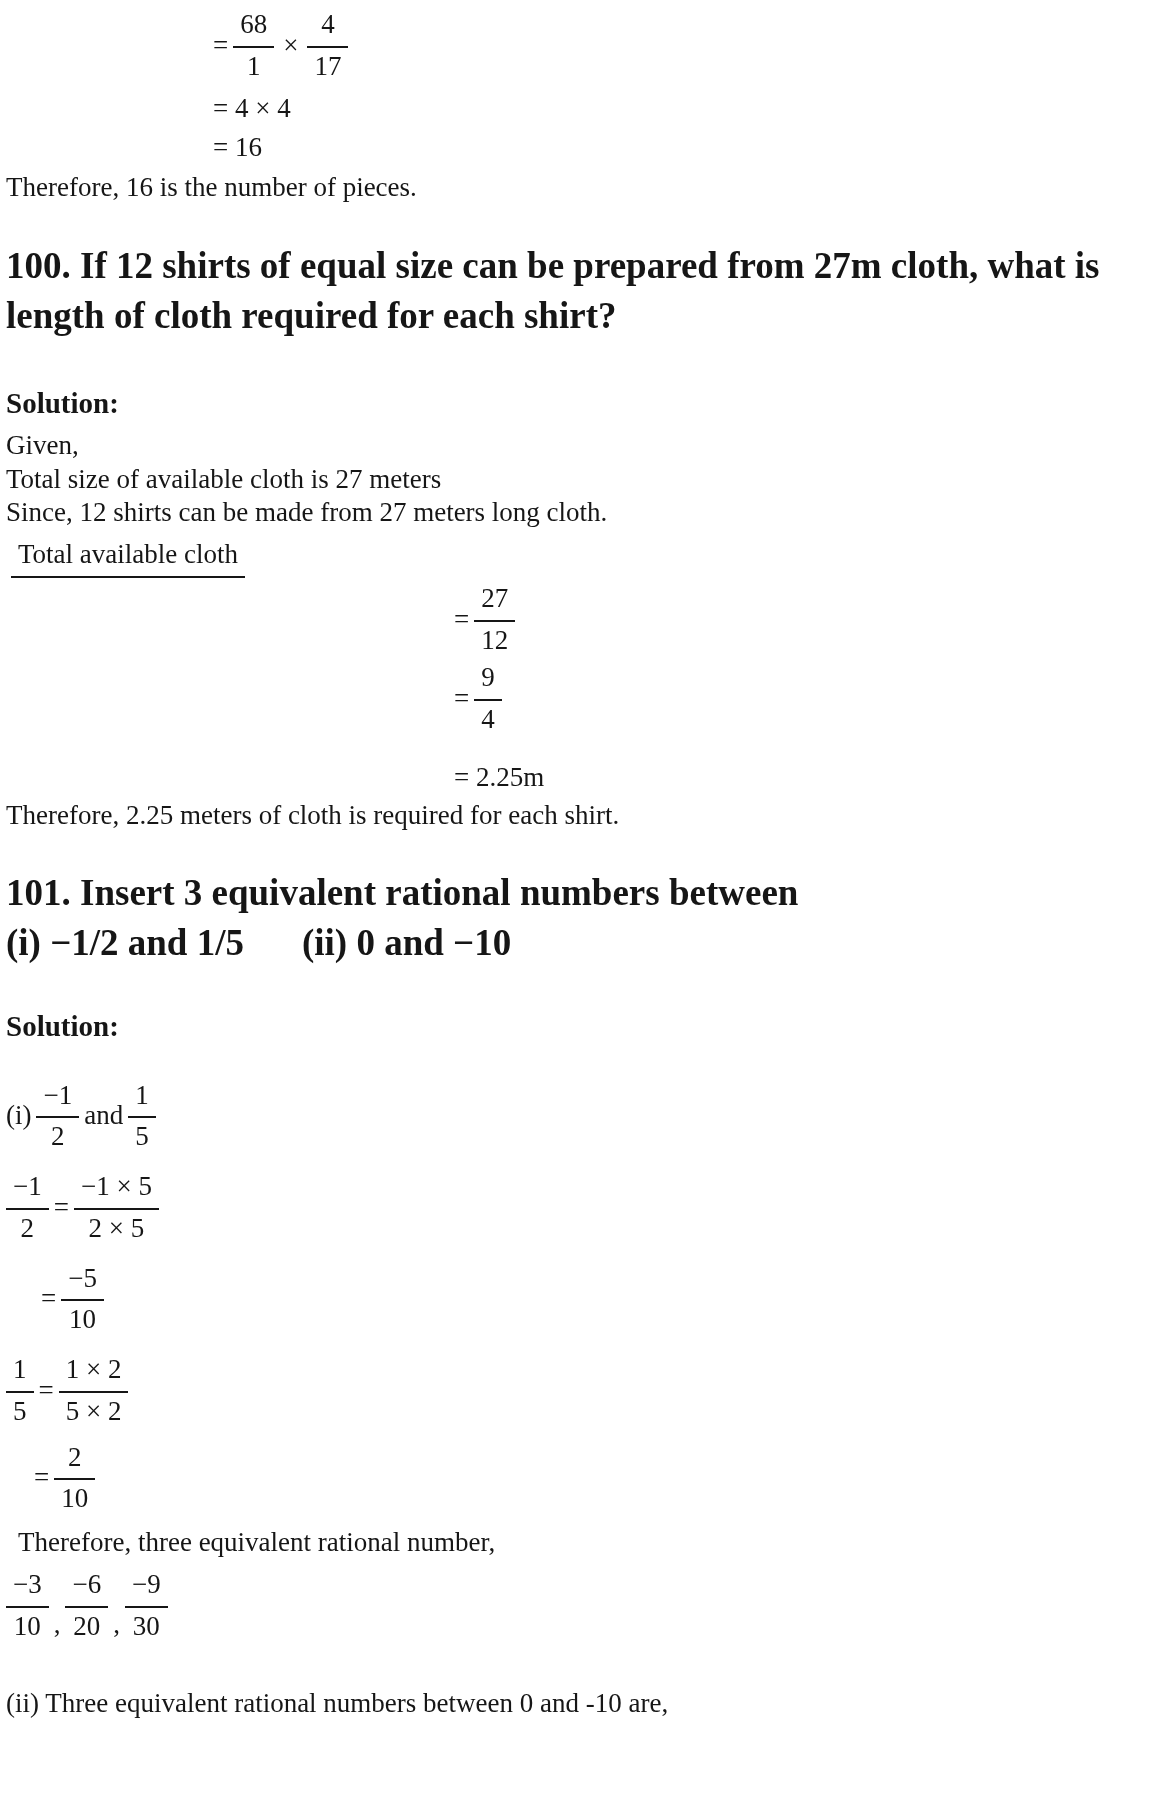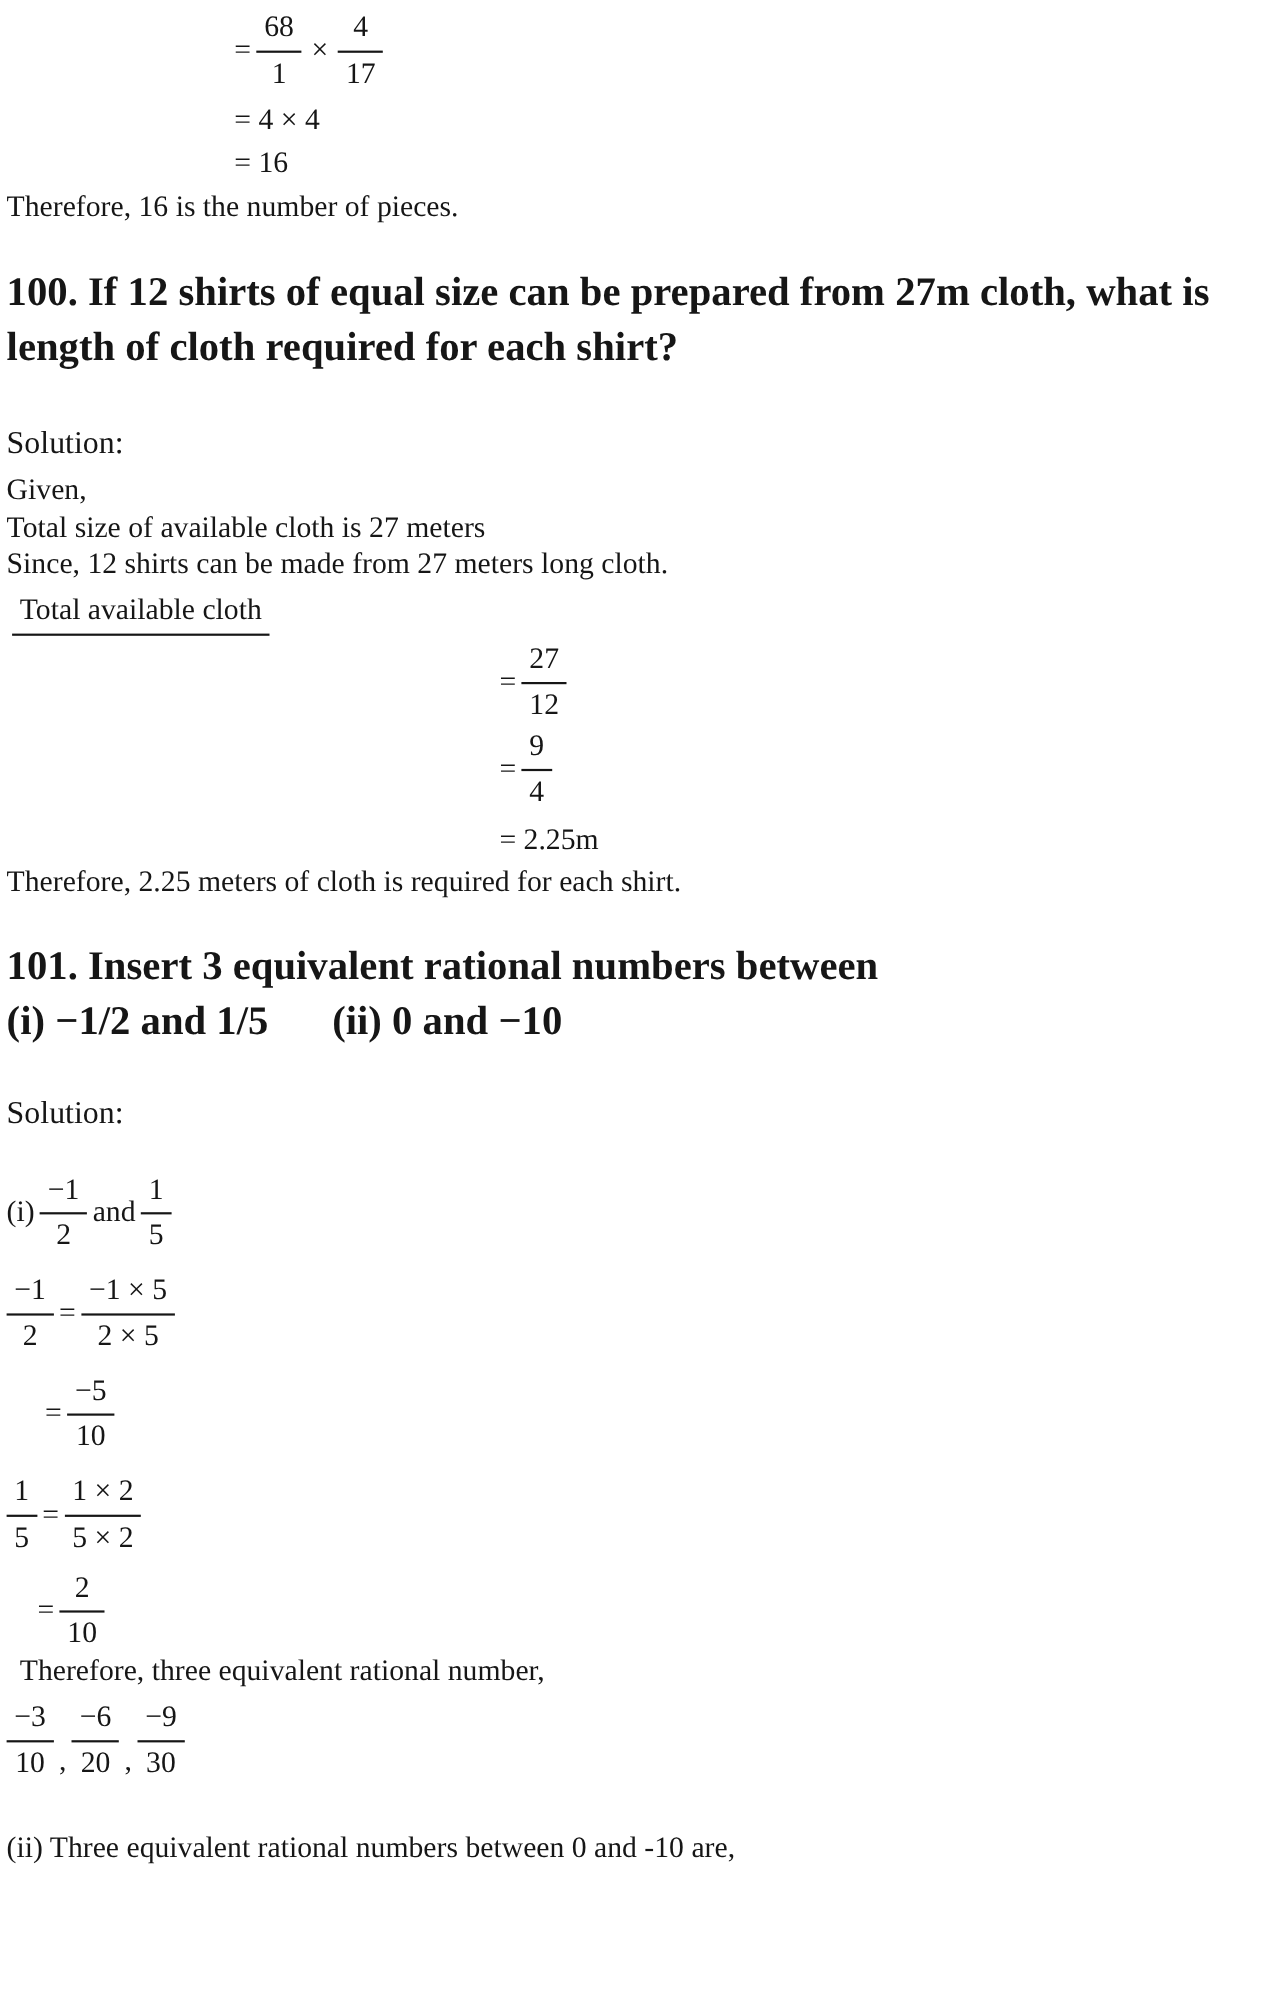--- a/index.html
+++ b/index.html
@@ -15,21 +15,21 @@
     font-size: 27px;
     line-height: 1.25;
   }
   .text-line { margin: 0; padding: 0; }
   .heading {
     font-weight: bold;
     font-size: 37px;
     line-height: 1.35;
   }
   .solution-label {
-    font-weight: normal;
+    font-weight: bold;
     font-size: 29px;
   }
   .math-line {
     display: flex;
     align-items: center;
     white-space: nowrap;
   }
   .frac {
     display: inline-block;
     vertical-align: middle;
@@ -88,21 +88,21 @@
       <span class="den">12</span>
     </span>
   </div>
   <div class="math-line indent-b" style="margin-top:4px;">
     <span>=</span>
     <span class="frac">
       <span class="num">9</span>
       <span class="den">4</span>
     </span>
   </div>
-  <div class="math-line indent-b" style="margin-top:10px;">
+  <div class="math-line indent-b" style="margin-top:24px;">
     <span>= 2.25</span>
     <span class="it">m</span>
   </div>
   <div class="text-line" style="margin-top:4px;">Therefore, 2.25 meters of cloth is required for each shirt.</div>
 
   <div class="heading" style="margin-top:36px;">
     <div>101. Insert 3 equivalent rational numbers between</div>
     <div>
       <span>(i) −1/2 and 1/5</span><span class="hpad"></span><span>(ii) 0 and −10</span>
     </div>
@@ -156,21 +156,21 @@
   </div>
 
   <div class="math-line" style="margin-top:12px; margin-left:28px;">
     <span>=</span>
     <span class="frac">
       <span class="num">2</span>
       <span class="den">10</span>
     </span>
   </div>
 
-  <div class="text-line" style="margin-left:12px;font-family:Liberation Serif, serif;">Therefore, three equivalent rational number,</div>
+  <div class="text-line" style="margin-top:10px; margin-left:12px;font-family:Liberation Serif, serif;">Therefore, three equivalent rational number,</div>
 
   <div class="math-line" style="margin-top:8px;">
     <span class="frac" style="margin-left:0;">
       <span class="num">−3</span>
       <span class="den">10</span>
     </span>
     <span class="comma">,</span>
     <span class="frac">
       <span class="num">−6</span>
       <span class="den">20</span>

